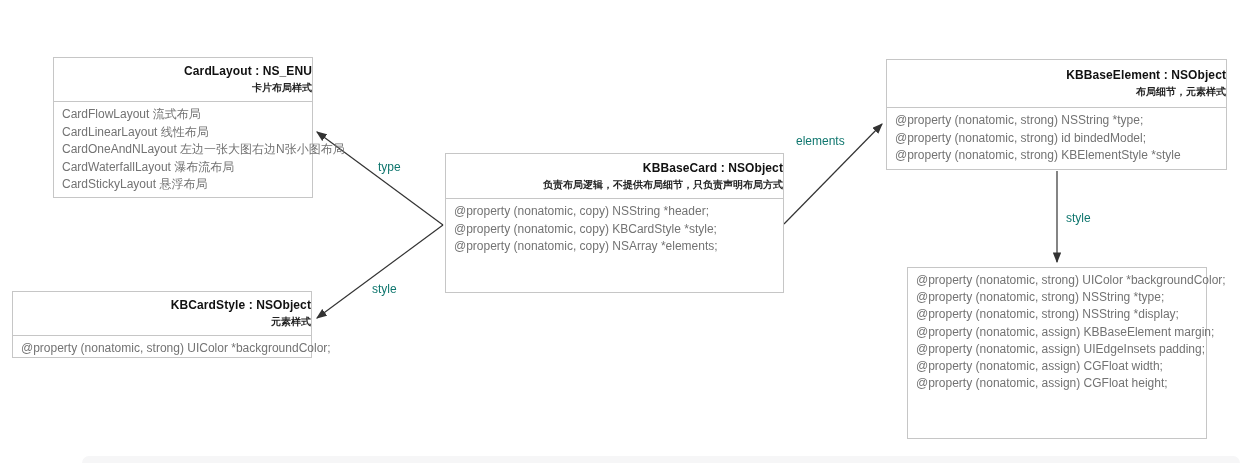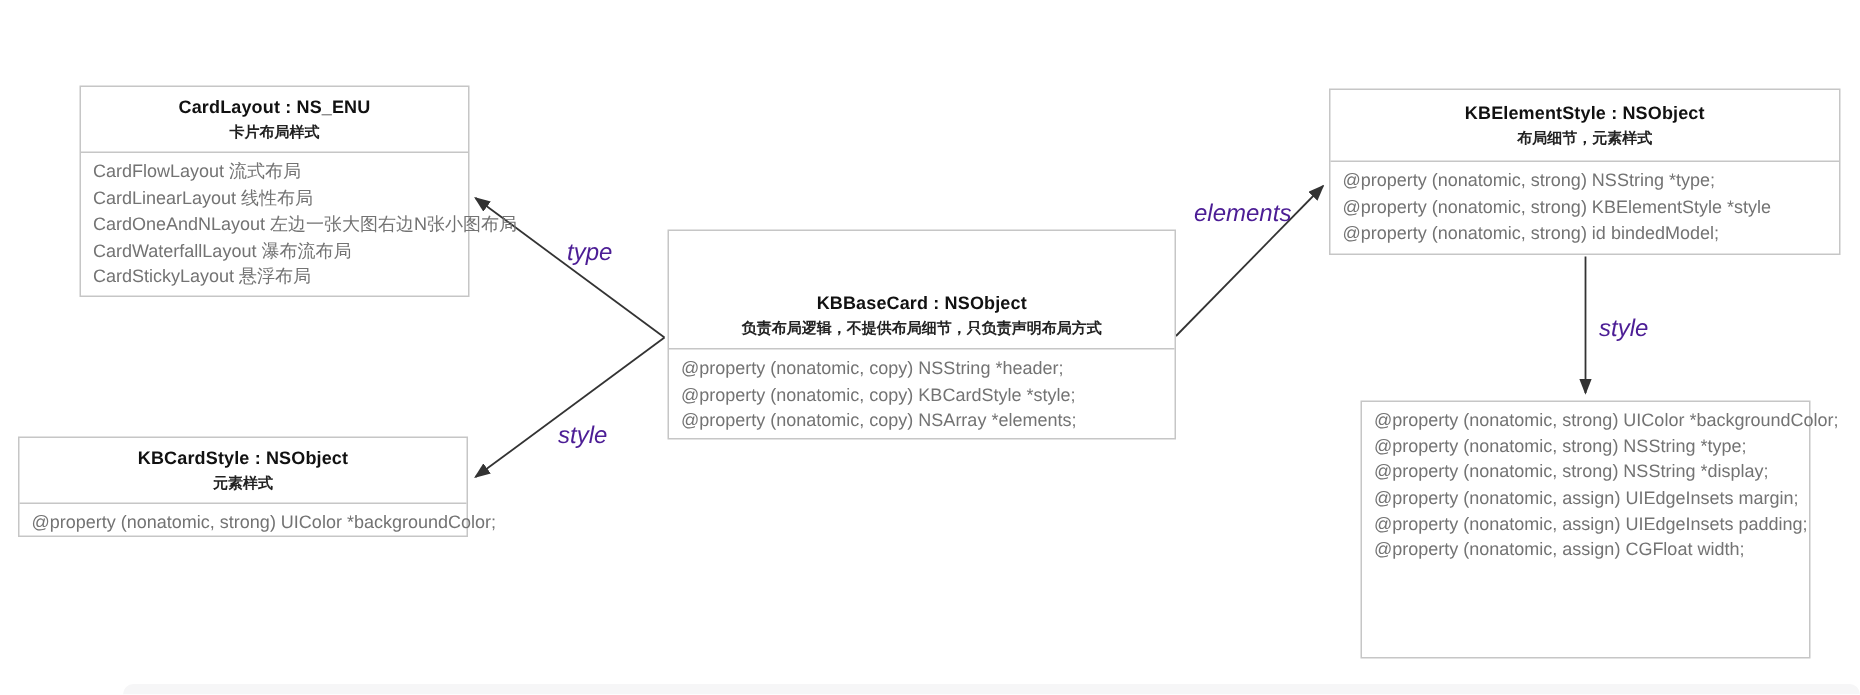--- a/index.html
+++ b/index.html
@@ -19,21 +19,21 @@
     pointer-events:none;
   }
 
   .uml-box {
     position:absolute;
     background:#ffffff;
     border:1px solid #c6c6c6;
   }
   .uml-header {
     display:flex; flex-direction:column;
-    align-items:center; justify-content:center;
+    align-items:flex-end; justify-content:center;
     border-bottom:1px solid #c6c6c6;
     width:100%;
   }
   .uml-title {
     font-size:12px; font-weight:bold; color:#111111;
     white-space:nowrap; letter-spacing:.1px;
   }
   .uml-subtitle {
     font-size:10px; color:#222222; margin-top:3px;
     white-space:nowrap;
@@ -42,23 +42,22 @@
   .uml-body { padding:4px 0; }
   .uml-row {
     font-size:12px; color:#737373;
     line-height:17.5px; padding:0 8px;
     white-space:nowrap;
   }
   .uml-body.tight .uml-row { line-height:17.2px; }
 
   .edge-label {
     position:absolute;
-    font-size:16px; color:#4c1d95;
+    font-size:12px; color:#0f766e;
     white-space:nowrap;
-    font-style:italic;
   }
 
   .bottom-band {
     position:absolute;
     left:82px; top:456px; width:1158px; height:9px;
     background:#f6f6f7;
     border-radius:7px 7px 0 0;
   }
 </style>
 </head>
@@ -91,59 +90,60 @@
     <div class="uml-body">
         <div class="uml-row">CardFlowLayout 流式布局</div>
         <div class="uml-row">CardLinearLayout 线性布局</div>
         <div class="uml-row">CardOneAndNLayout 左边一张大图右边N张小图布局</div>
         <div class="uml-row">CardWaterfallLayout 瀑布流布局</div>
         <div class="uml-row">CardStickyLayout 悬浮布局</div>
       </div>
   </div>
 
   <div class="uml-box" style="left:445px; top:153px; width:339px; height:140px;">
-    <div class="uml-header" style="height:45px;margin-top:34px;">
+    <div class="uml-header" style="height:45px;">
       <div class="uml-title">KBBaseCard : NSObject</div>
       <div class="uml-subtitle">负责布局逻辑，不提供布局细节，只负责声明布局方式</div>
     </div>
     <div class="uml-body">
         <div class="uml-row">@property (nonatomic, copy) NSString *header;</div>
         <div class="uml-row">@property (nonatomic, copy) KBCardStyle *style;</div>
         <div class="uml-row">@property (nonatomic, copy) NSArray *elements;</div>
       </div>
   </div>
 
   <div class="uml-box" style="left:886px; top:59px; width:341px; height:111px;">
     <div class="uml-header" style="height:48px;">
-      <div class="uml-title">KBElementStyle : NSObject</div>
+      <div class="uml-title">KBBaseElement : NSObject</div>
       <div class="uml-subtitle">布局细节，元素样式</div>
     </div>
     <div class="uml-body">
         <div class="uml-row">@property (nonatomic, strong) NSString *type;</div>
+        <div class="uml-row">@property (nonatomic, strong) id bindedModel;</div>
         <div class="uml-row">@property (nonatomic, strong) KBElementStyle *style</div>
-        <div class="uml-row">@property (nonatomic, strong) id bindedModel;</div>
       </div>
   </div>
 
   <div class="uml-box" style="left:12px; top:291px; width:300px; height:67px;">
     <div class="uml-header" style="height:44px;">
       <div class="uml-title">KBCardStyle : NSObject</div>
       <div class="uml-subtitle">元素样式</div>
     </div>
     <div class="uml-body">
         <div class="uml-row">@property (nonatomic, strong) UIColor *backgroundColor;</div>
       </div>
   </div>
 
   <div class="uml-box" style="left:907px; top:267px; width:300px; height:172px;">
     <div class="uml-body tight">
         <div class="uml-row">@property (nonatomic, strong) UIColor *backgroundColor;</div>
         <div class="uml-row">@property (nonatomic, strong) NSString *type;</div>
         <div class="uml-row">@property (nonatomic, strong) NSString *display;</div>
-        <div class="uml-row">@property (nonatomic, assign) UIEdgeInsets margin;</div>
+        <div class="uml-row">@property (nonatomic, assign) KBBaseElement margin;</div>
         <div class="uml-row">@property (nonatomic, assign) UIEdgeInsets padding;</div>
         <div class="uml-row">@property (nonatomic, assign) CGFloat width;</div>
+        <div class="uml-row">@property (nonatomic, assign) CGFloat height;</div>
       </div>
   </div>
 
   <div class="bottom-band"></div>
 
 </div>
 
 </body></html>

